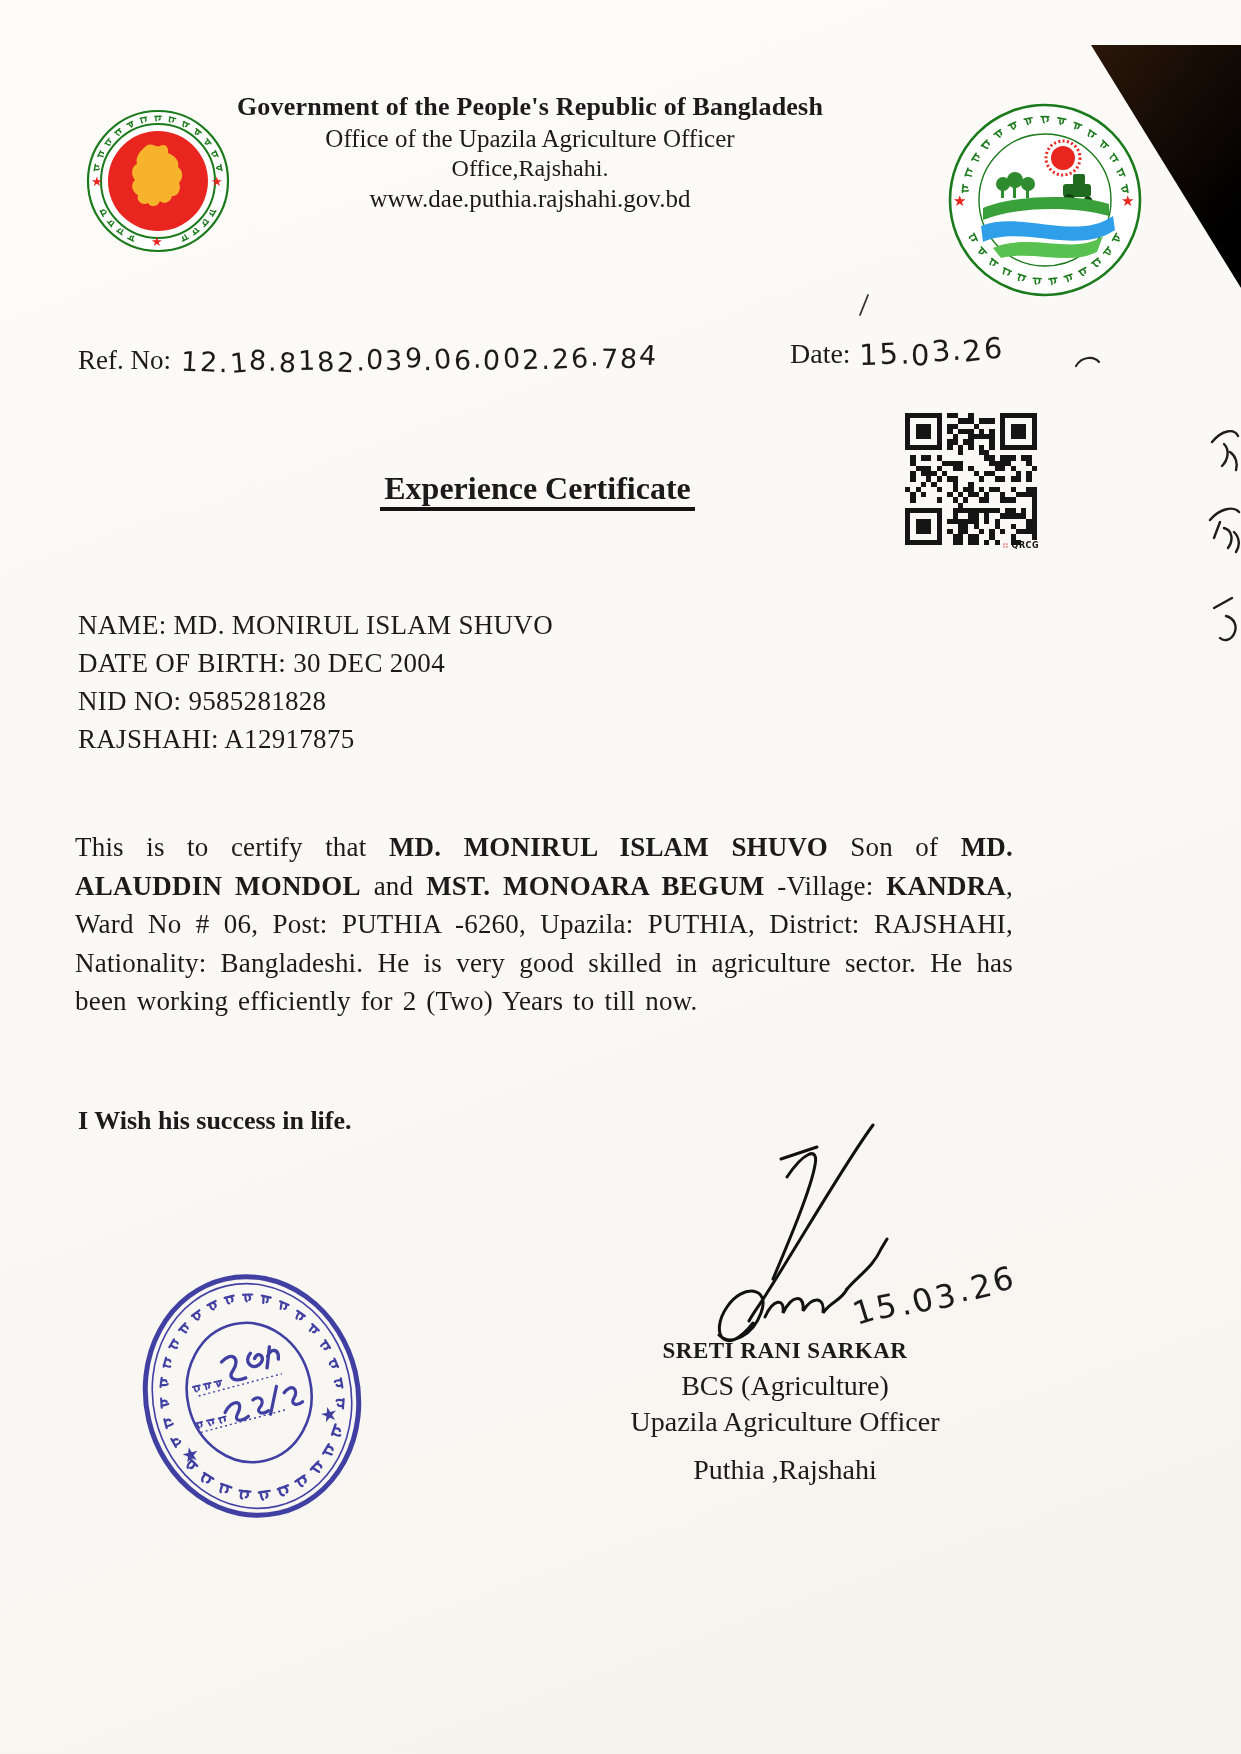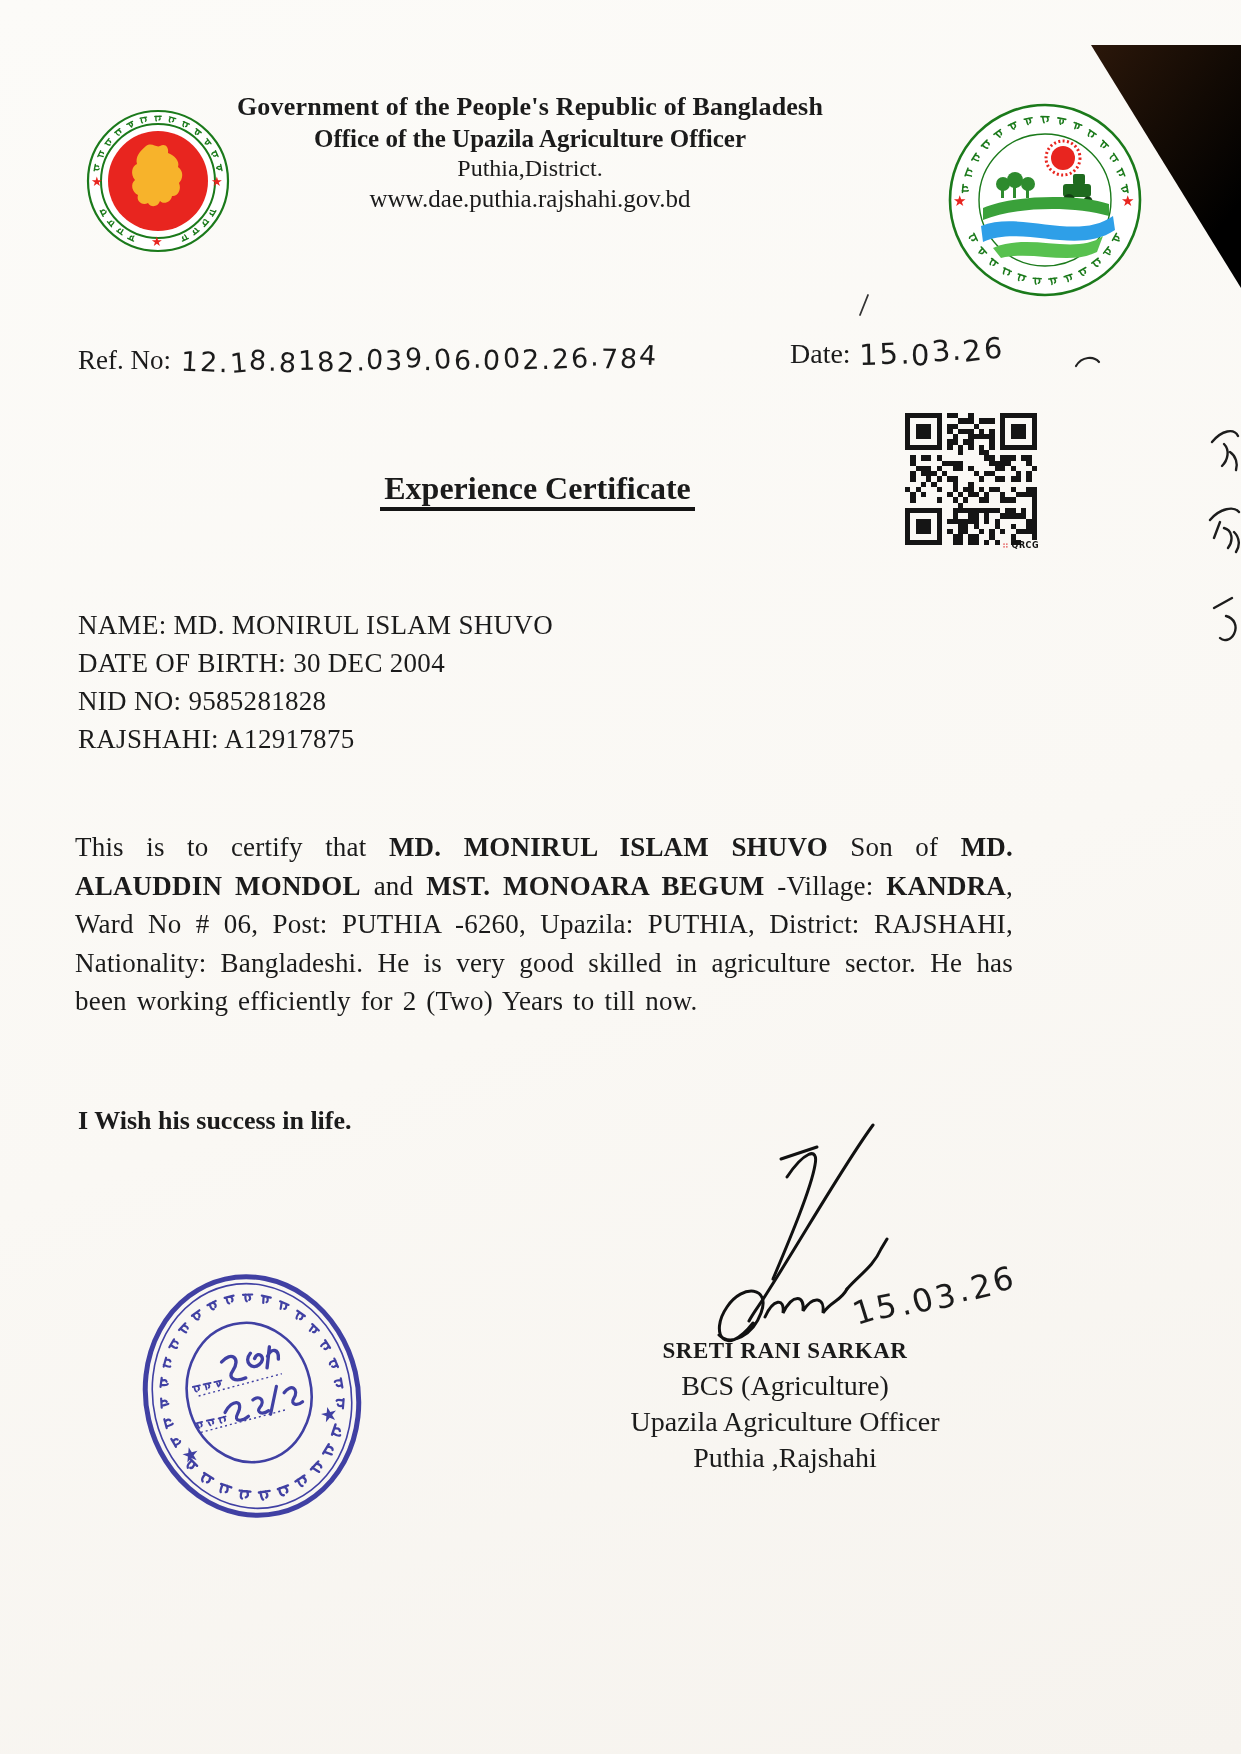--- a/index.html
+++ b/index.html
@@ -5,21 +5,21 @@
   * { margin:0; padding:0; box-sizing:border-box; }
   html,body { width:1241px; height:1754px; }
   body { font-family:"Liberation Serif", serif; color:#1b1b1b; }
   .page {
     position:relative; width:1241px; height:1754px; overflow:hidden;
     background:linear-gradient(160deg,#fcfbf8 0%, #faf8f4 55%, #f6f3ee 100%);
   }
   
   .hdr-text { position:absolute; left:230px; top:92px; width:600px; text-align:center; }
   .hdr-line1 { font-size:26px; font-weight:bold; letter-spacing:.2px; }
-  .hdr-line2 { font-size:25px; margin-top:3px;font-weight:bold; }
+  .hdr-line2 { font-size:25px; margin-top:3px; }
   .hdr-line3 { font-size:24px; margin-top:2px; }
   .hdr-line4 { font-size:25px; margin-top:3px; }
   .emblem { position:absolute; }
   
   .ref-row { position:absolute; left:78px; top:344px; font-size:27px; white-space:nowrap; }
   .date-row { position:absolute; left:790px; top:336px; font-size:28px; white-space:nowrap; }
   .hand { font-family:"DejaVu Sans", sans-serif; letter-spacing:2px; display:inline-block; }
   .ref-val { font-size:27px; margin-left:10px; transform:rotate(-0.8deg); }
   .date-val { font-size:29px; margin-left:8px; transform:rotate(-3deg); font-weight:500; }
   
@@ -35,21 +35,21 @@
   
   .bodytext { position:absolute; left:75px; top:828px; width:938px; font-size:27px;
     line-height:38.5px; text-align:justify; letter-spacing:.2px; word-spacing:3px; }
   
   .wish { position:absolute; left:78px; top:1106px; font-size:26px; font-weight:bold; }
   
   .sig-block { position:absolute; left:585px; top:1338px; width:400px; text-align:center; }
   .sig-name { font-size:23px; font-weight:bold; letter-spacing:.5px; }
   .sig-l2 { font-size:28px; margin-top:6px; }
   .sig-l3 { font-size:28px; margin-top:4px; }
-  .sig-l4 { font-size:28px; margin-top:4px; }
+  .sig-l4 { font-size:28px; margin-top:16px; }
   .sig-date { position:absolute; left:852px; top:1278px; font-size:32px; transform:rotate(-13deg); letter-spacing:3px; }
   .sig-svg { position:absolute; left:695px; top:1115px; }
   
   .corner { position:absolute; top:45px; right:0; width:150px; height:243px;
     clip-path:polygon(0 0,100% 0,100% 100%);
     background:linear-gradient(128deg,#2b170a 0%, #120a04 45%, #000 80%); }
   .mark { position:absolute; }
   .stamp-svg { position:absolute; left:126px; top:1260px; opacity:.9; }
 </style>
 </head>
@@ -92,21 +92,21 @@
     <text x="8" y="80" font-size="13" fill="#e8251f">★</text>
     <text x="128" y="80" font-size="13" fill="#e8251f">★</text>
     <text x="68" y="140" font-size="13" fill="#e8251f">★</text>
     <circle cx="75" cy="75" r="50" fill="#e8251f"></circle>
     <path fill="#f7b32b" d="M63,40 c6,-4 10,2 14,0 c5,-3 9,1 8,7 c6,2 12,8 10,14 c6,4 5,12 1,16 c3,7 -2,14 -7,13 c-1,6 -8,9 -12,5 c-2,6 -9,7 -12,2 c-6,3 -12,-2 -10,-8 c-6,-3 -8,-11 -3,-15 c-5,-6 -3,-14 2,-16 c-2,-7 3,-13 9,-18 z"></path>
   </svg>
 
   <div class="hdr-text">
     <div class="hdr-line1">Government of the People's Republic of Bangladesh</div>
     <div class="hdr-line2">Office of the Upazila Agriculture Officer</div>
-    <div class="hdr-line3">Puthia,District.</div>
+    <div class="hdr-line3">Office,Rajshahi.</div>
     <div class="hdr-line4">www.dae.puthia.rajshahi.gov.bd</div>
   </div>
 
   <svg class="emblem" style="left:945px;top:100px" width="200" height="200" viewBox="0 0 200 200">
     <circle cx="100" cy="100" r="95" fill="#fff" stroke="#1b7a1b" stroke-width="2.6"></circle>
     <circle cx="100" cy="100" r="66" fill="none" stroke="#1b7a1b" stroke-width="1.4"></circle>
     <g stroke="#1b7a1b" stroke-width="1.6" stroke-linecap="round">
         <path d="M -4,-1.8259204769134523 L 4,-2.2 M -2.319433641433716,-2.2 q 0.22407789230346678,5.2 0.9121798992156982,5.8 M 0.9670945644378661,-2.2 q 2,3.6 0.3310626173019409,4.6" transform="translate(19.8,88.7) rotate(-82.0)" fill="none"></path>
         <path d="M -4,-2.348275790214539 L 4,-2.2 M -2.8769338846206667,-2.2 q 0.9280630365014075,5.2 0.5501554250717163,5.8 M 1.6861022174358367,-2.2 q 2,3.6 0.4550069427490234,4.6" transform="translate(23.7,72.7) rotate(-70.3)" fill="none"></path>
         <path d="M -4,-2.3317030143737796 L 4,-2.2 M -2.089857959747315,-2.2 q -0.13149967193603515,5.2 1.0530512809753418,5.8 M 1.7230761528015135,-2.2 q 2,3.6 0.08994224548339844,4.6" transform="translate(30.9,57.8) rotate(-58.6)" fill="none"></path>

